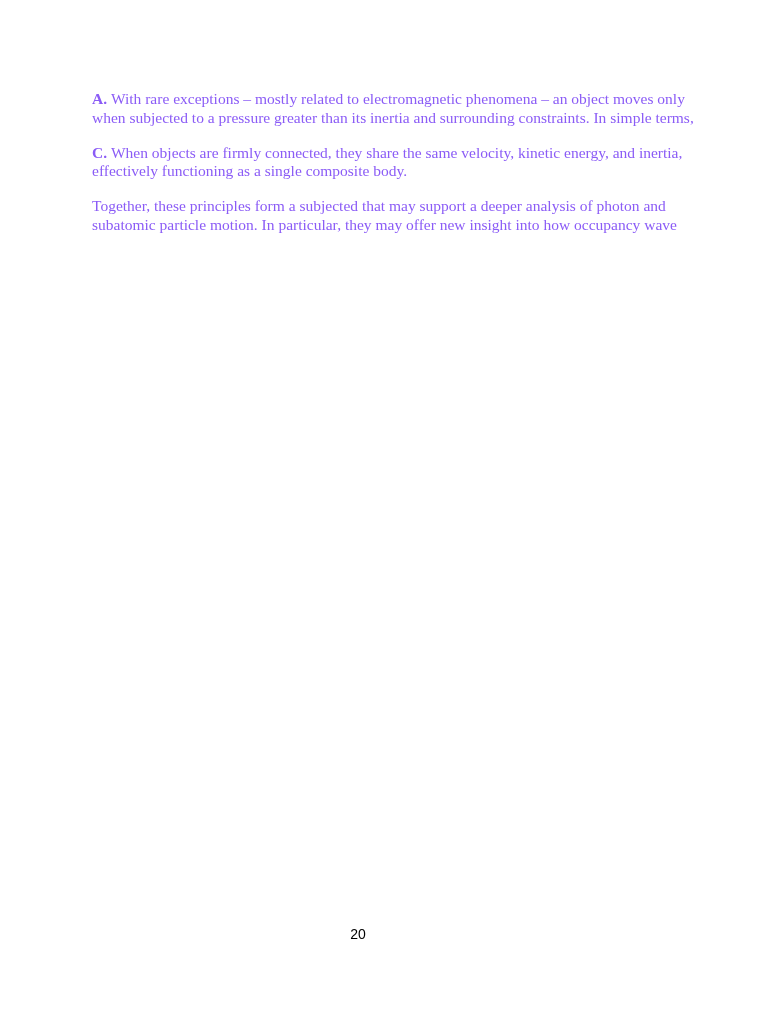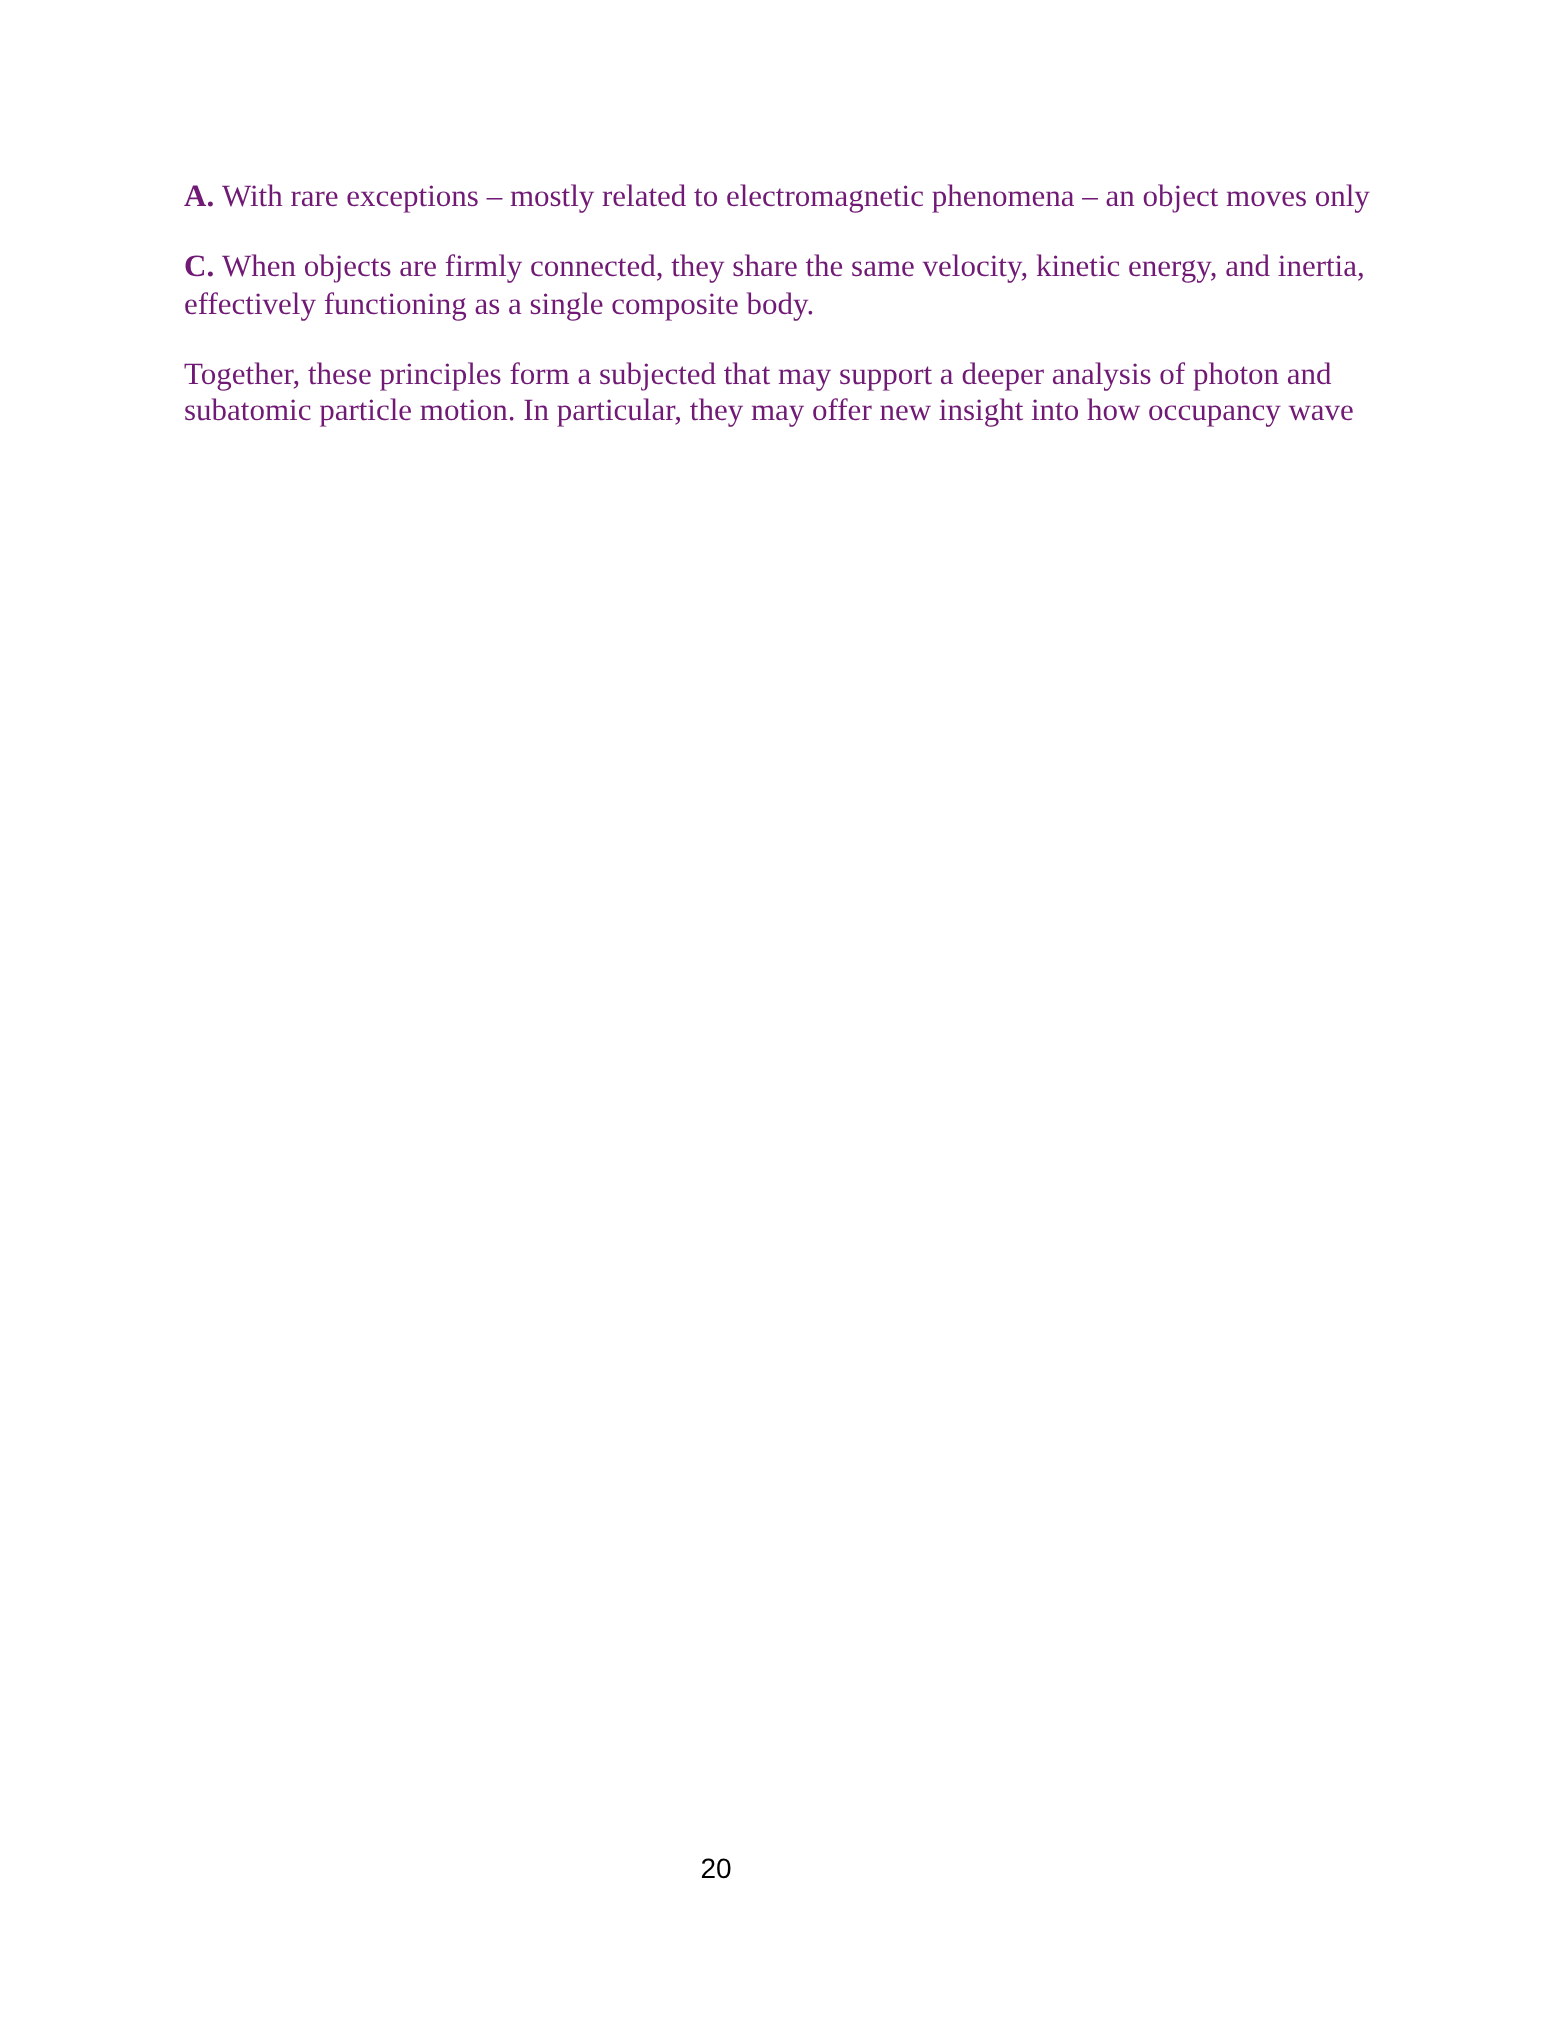--- a/index.html
+++ b/index.html
@@ -15,21 +15,21 @@
     color: #000000;
     overflow: hidden;
   }
   .text-block {
     position: absolute;
     left: 92px;
     top: 90px;
     width: 600px;
     font-family: "Liberation Serif", serif;
     font-size: 15.5px;
-    color: #701a75;
+    color: #8b5cf6;
   }
   .para {
     margin: 0 0 16.5px 0;
     padding: 0;
   }
   .line {
     display: block;
     line-height: 18.5px;
     white-space: nowrap;
   }
@@ -51,20 +51,21 @@
 </style>
 </head>
 <body>
 
 <div class="page">
 
   <div class="text-block">
 
     <p class="para">
       <span class="line"><span class="para-label">A.</span><span>With rare exceptions – mostly related to electromagnetic phenomena – an object moves only</span></span>
+      <span class="line">when subjected to a pressure greater than its inertia and surrounding constraints. In simple terms,</span>
     </p>
 
 
     <p class="para">
       <span class="line"><span class="para-label">C.</span><span>When objects are firmly connected, they share the same velocity, kinetic energy, and inertia,</span></span>
       <span class="line">effectively functioning as a single composite body.</span>
     </p>
 
     <p class="para">
       <span class="line">Together, these principles form a subjected that may support a deeper analysis of photon and</span>

